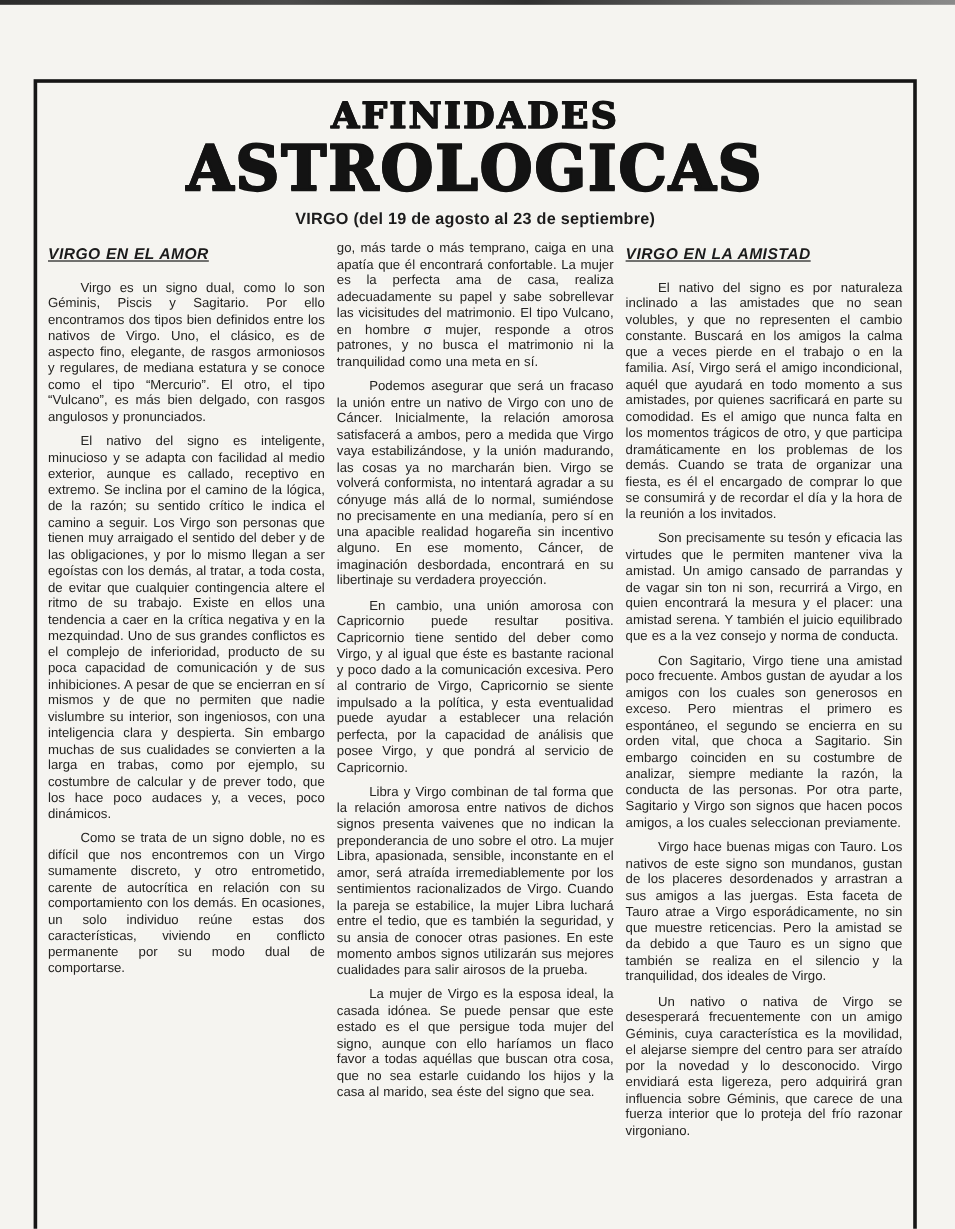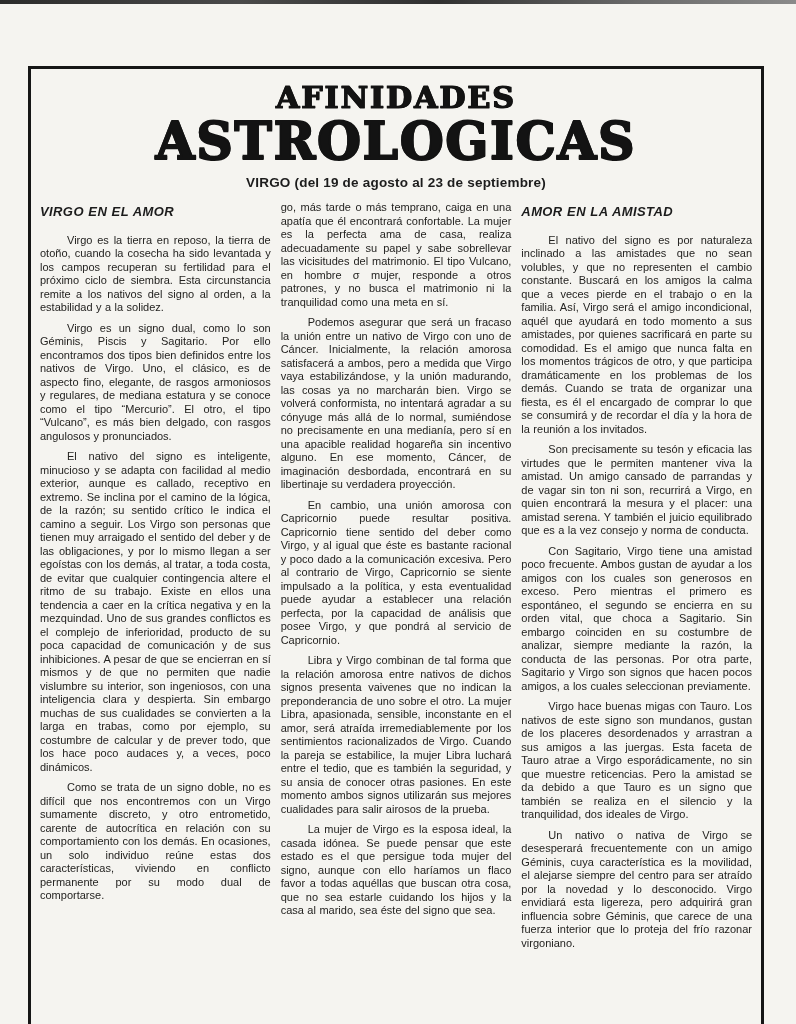--- a/index.html
+++ b/index.html
@@ -66,20 +66,21 @@
     word-spacing:0.4px;
   }
   .colhead{
     font-size:13px;
     font-weight:bold;
     font-style:italic;
     letter-spacing:0.4px;
     margin:4px 0 15px 0;
     color:#1b1b1b;
     white-space:nowrap;
+    text-decoration:underline;
   }
   .para{
     margin:0 0 7px 0;
     text-indent:27px;
   }
   .para.noindent{text-indent:0;}
 </style>
 </head>
 <body>
 
@@ -89,39 +90,38 @@
   <header class="masthead">
     <div class="title1">AFINIDADES</div>
     <div class="title2">ASTROLOGICAS</div>
     <div class="subtitle">VIRGO (del 19 de agosto al 23 de septiembre)</div>
   </header>
 
   <div class="cols">
     <section class="col">
       <h2 class="colhead">VIRGO EN EL AMOR</h2>
       <div>
-          <p class="para">Virgo es la tierra en reposo, la tierra de otoño, cuando la cosecha ha sido levantada y los campos recuperan su fertilidad para el próximo ciclo de siembra. Esta circunstancia remite a los nativos del signo al orden, a la estabilidad y a la solidez.</p>
           <p class="para">Virgo es un signo dual, como lo son Géminis, Piscis y Sagitario. Por ello encontramos dos tipos bien definidos entre los nativos de Virgo. Uno, el clásico, es de aspecto fino, elegante, de rasgos armoniosos y regulares, de mediana estatura y se conoce como el tipo “Mercurio”. El otro, el tipo “Vulcano”, es más bien delgado, con rasgos angulosos y pronunciados.</p>
           <p class="para">El nativo del signo es inteligente, minucioso y se adapta con facilidad al medio exterior, aunque es callado, receptivo en extremo. Se inclina por el camino de la lógica, de la razón; su sentido crítico le indica el camino a seguir. Los Virgo son personas que tienen muy arraigado el sentido del deber y de las obligaciones, y por lo mismo llegan a ser egoístas con los demás, al tratar, a toda costa, de evitar que cualquier contingencia altere el ritmo de su trabajo. Existe en ellos una tendencia a caer en la crítica negativa y en la mezquindad. Uno de sus grandes conflictos es el complejo de inferioridad, producto de su poca capacidad de comunicación y de sus inhibiciones. A pesar de que se encierran en sí mismos y de que no permiten que nadie vislumbre su interior, son ingeniosos, con una inteligencia clara y despierta. Sin embargo muchas de sus cualidades se convierten a la larga en trabas, como por ejemplo, su costumbre de calcular y de prever todo, que los hace poco audaces y, a veces, poco dinámicos.</p>
           <p class="para">Como se trata de un signo doble, no es difícil que nos encontremos con un Virgo sumamente discreto, y otro entrometido, carente de autocrítica en relación con su comportamiento con los demás. En ocasiones, un solo individuo reúne estas dos características, viviendo en conflicto permanente por su modo dual de comportarse.</p>
         </div>
     </section>
 
     <section class="col">
       <div>
           <p class="para noindent">go, más tarde o más temprano, caiga en una apatía que él encontrará confortable. La mujer es la perfecta ama de casa, realiza adecuadamente su papel y sabe sobrellevar las vicisitudes del matrimonio. El tipo Vulcano, en hombre σ mujer, responde a otros patrones, y no busca el matrimonio ni la tranquilidad como una meta en sí.</p>
           <p class="para">Podemos asegurar que será un fracaso la unión entre un nativo de Virgo con uno de Cáncer. Inicialmente, la relación amorosa satisfacerá a ambos, pero a medida que Virgo vaya estabilizándose, y la unión madurando, las cosas ya no marcharán bien. Virgo se volverá conformista, no intentará agradar a su cónyuge más allá de lo normal, sumiéndose no precisamente en una medianía, pero sí en una apacible realidad hogareña sin incentivo alguno. En ese momento, Cáncer, de imaginación desbordada, encontrará en su libertinaje su verdadera proyección.</p>
           <p class="para">En cambio, una unión amorosa con Capricornio puede resultar positiva. Capricornio tiene sentido del deber como Virgo, y al igual que éste es bastante racional y poco dado a la comunicación excesiva. Pero al contrario de Virgo, Capricornio se siente impulsado a la política, y esta eventualidad puede ayudar a establecer una relación perfecta, por la capacidad de análisis que posee Virgo, y que pondrá al servicio de Capricornio.</p>
           <p class="para">Libra y Virgo combinan de tal forma que la relación amorosa entre nativos de dichos signos presenta vaivenes que no indican la preponderancia de uno sobre el otro. La mujer Libra, apasionada, sensible, inconstante en el amor, será atraída irremediablemente por los sentimientos racionalizados de Virgo. Cuando la pareja se estabilice, la mujer Libra luchará entre el tedio, que es también la seguridad, y su ansia de conocer otras pasiones. En este momento ambos signos utilizarán sus mejores cualidades para salir airosos de la prueba.</p>
           <p class="para">La mujer de Virgo es la esposa ideal, la casada idónea. Se puede pensar que este estado es el que persigue toda mujer del signo, aunque con ello haríamos un flaco favor a todas aquéllas que buscan otra cosa, que no sea estarle cuidando los hijos y la casa al marido, sea éste del signo que sea.</p>
         </div>
     </section>
 
     <section class="col">
-      <h2 class="colhead">AMOR EN LA AMISTAD</h2>
+      <h2 class="colhead">VIRGO EN LA AMISTAD</h2>
       <div>
           <p class="para">El nativo del signo es por naturaleza inclinado a las amistades que no sean volubles, y que no representen el cambio constante. Buscará en los amigos la calma que a veces pierde en el trabajo o en la familia. Así, Virgo será el amigo incondicional, aquél que ayudará en todo momento a sus amistades, por quienes sacrificará en parte su comodidad. Es el amigo que nunca falta en los momentos trágicos de otro, y que participa dramáticamente en los problemas de los demás. Cuando se trata de organizar una fiesta, es él el encargado de comprar lo que se consumirá y de recordar el día y la hora de la reunión a los invitados.</p>
           <p class="para">Son precisamente su tesón y eficacia las virtudes que le permiten mantener viva la amistad. Un amigo cansado de parrandas y de vagar sin ton ni son, recurrirá a Virgo, en quien encontrará la mesura y el placer: una amistad serena. Y también el juicio equilibrado que es a la vez consejo y norma de conducta.</p>
           <p class="para">Con Sagitario, Virgo tiene una amistad poco frecuente. Ambos gustan de ayudar a los amigos con los cuales son generosos en exceso. Pero mientras el primero es espontáneo, el segundo se encierra en su orden vital, que choca a Sagitario. Sin embargo coinciden en su costumbre de analizar, siempre mediante la razón, la conducta de las personas. Por otra parte, Sagitario y Virgo son signos que hacen pocos amigos, a los cuales seleccionan previamente.</p>
           <p class="para">Virgo hace buenas migas con Tauro. Los nativos de este signo son mundanos, gustan de los placeres desordenados y arrastran a sus amigos a las juergas. Esta faceta de Tauro atrae a Virgo esporádicamente, no sin que muestre reticencias. Pero la amistad se da debido a que Tauro es un signo que también se realiza en el silencio y la tranquilidad, dos ideales de Virgo.</p>
           <p class="para">Un nativo o nativa de Virgo se desesperará frecuentemente con un amigo Géminis, cuya característica es la movilidad, el alejarse siempre del centro para ser atraído por la novedad y lo desconocido. Virgo envidiará esta ligereza, pero adquirirá gran influencia sobre Géminis, que carece de una fuerza interior que lo proteja del frío razonar virgoniano.</p>
         </div>
     </section>
   </div>
 </div>

